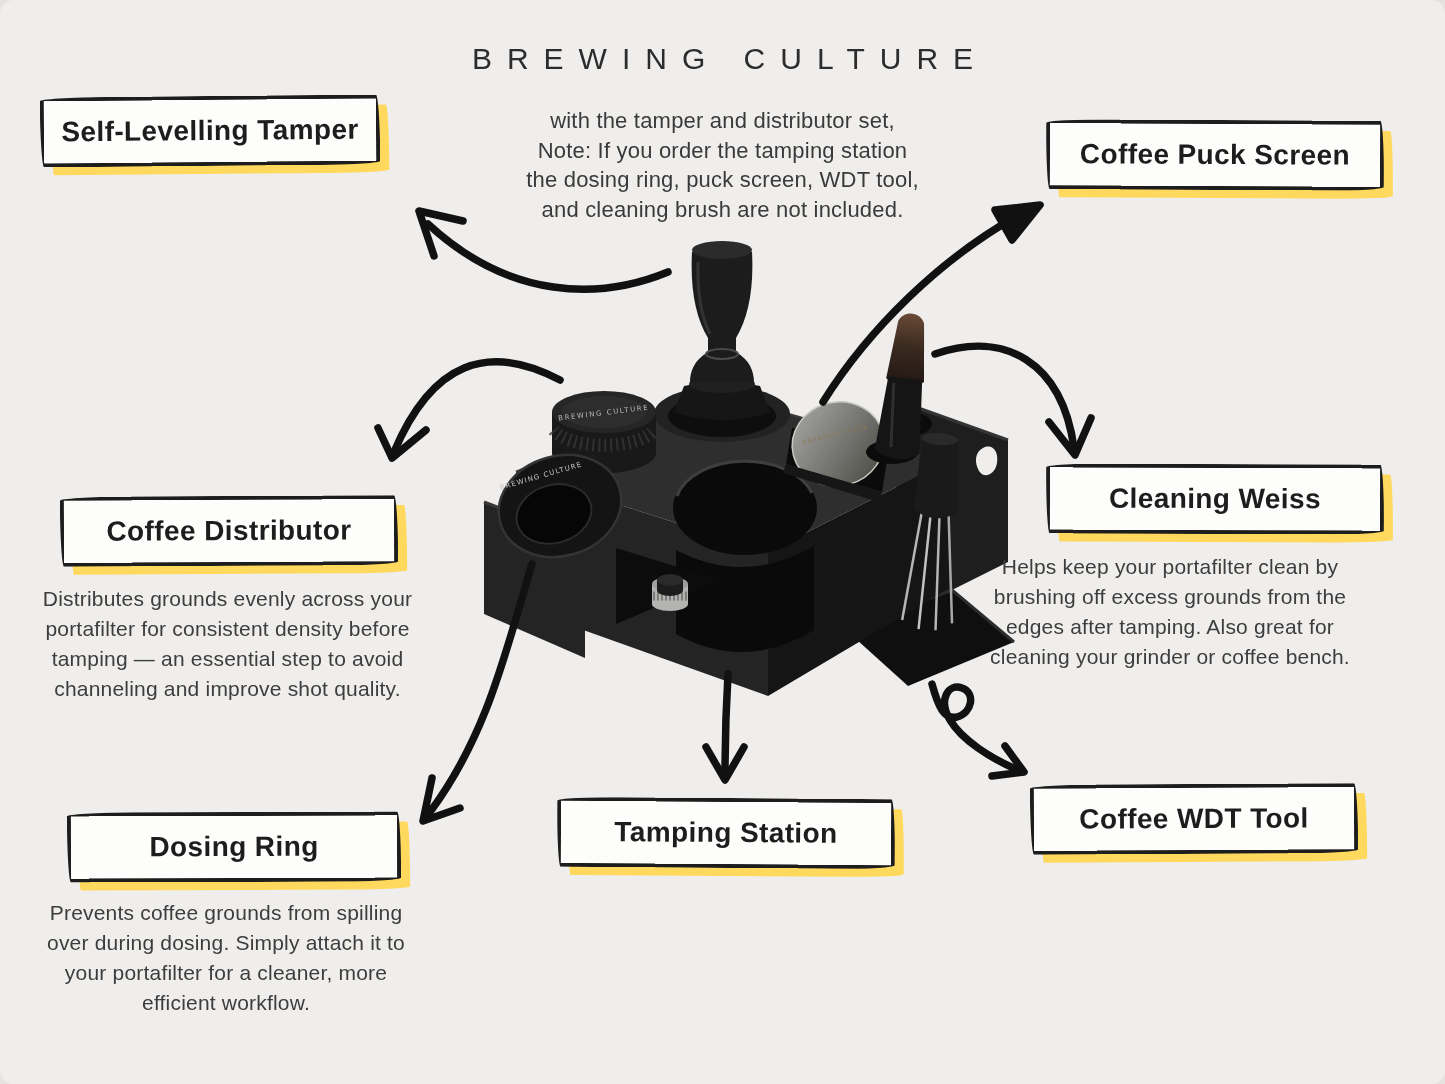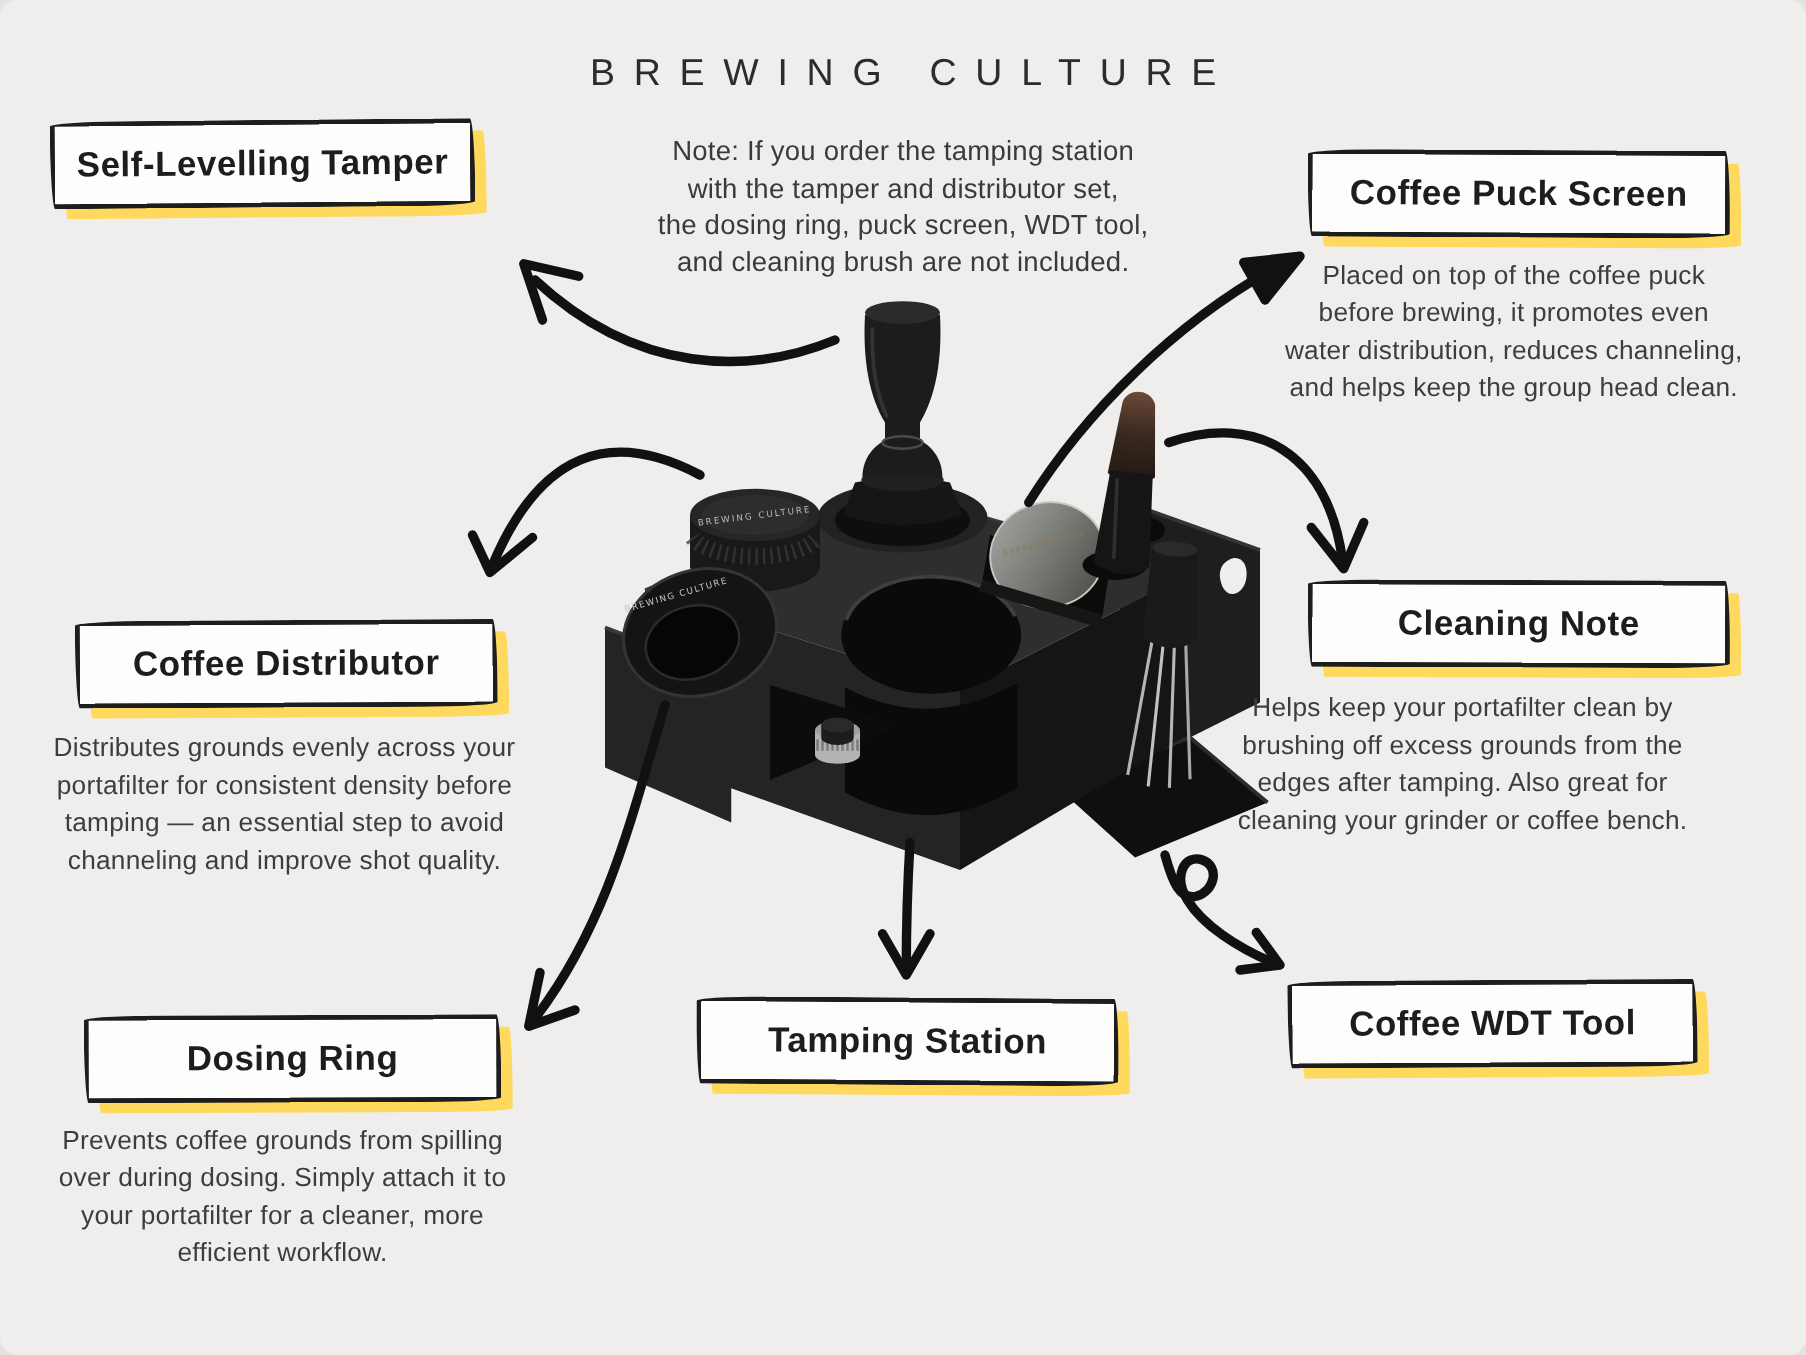--- a/index.html
+++ b/index.html
@@ -43,22 +43,22 @@
   .scene{position:absolute;left:0;top:0;width:1445px;height:1084px;}
 </style>
 </head>
 <body>
 
 <div class="canvas">
 
   <div class="brand">BREWING CULTURE</div>
 
   <div class="note">
+    <div>with the tamper and distributor set,</div>
     <div>Note: If you order the tamping station</div>
-    <div>with the tamper and distributor set,</div>
     <div>the dosing ring, puck screen, WDT tool,</div>
     <div>and cleaning brush are not included.</div>
   </div>
 
   <svg class="scene" viewBox="0 0 1445 1084">
     <defs>
       <linearGradient id="silver" x1="0" y1="0" x2="1" y2="1">
         <stop offset="0" stop-color="#aaaaa8"></stop>
         <stop offset="0.55" stop-color="#73736f"></stop>
         <stop offset="1" stop-color="#45453f"></stop>
@@ -203,30 +203,29 @@
   <div class="callout-box" style="left:40px;top:96px;width:332px;--rot:-0.5deg">
     <span>Self-Levelling Tamper</span>
   </div>
   <div class="callout-box" style="left:1046px;top:120px;width:330px;--rot:0.3deg">
     <span>Coffee Puck Screen</span>
   </div>
   <div class="callout-box" style="left:60px;top:496px;width:330px;--rot:-0.3deg">
     <span>Coffee Distributor</span>
   </div>
   <div class="callout-box" style="left:1046px;top:464px;width:330px;--rot:0.2deg">
-    <span>Cleaning Note</span>
+    <span>Cleaning Weiss</span>
   </div>
   <div class="callout-box" style="left:67px;top:812px;width:326px;--rot:-0.2deg">
     <span>Dosing Ring</span>
   </div>
   <div class="callout-box" style="left:557px;top:798px;width:330px;--rot:0.4deg">
     <span>Tamping Station</span>
   </div>
   <div class="callout-box" style="left:1030px;top:784px;width:320px;--rot:-0.3deg">
     <span>Coffee WDT Tool</span>
   </div>
 
-  <p class="callout-text" style="left:1026px;top:206px;width:370px">Placed on top of the coffee puck before brewing, it promotes even water distribution, reduces channeling, and helps keep the group head clean.</p>
   <p class="callout-text" style="left:40px;top:584px;width:375px">Distributes grounds evenly across your portafilter for consistent density before tamping — an essential step to avoid channeling and improve shot quality.</p>
   <p class="callout-text" style="left:984px;top:552px;width:372px">Helps keep your portafilter clean by brushing off excess grounds from the edges after tamping. Also great for cleaning your grinder or coffee bench.</p>
   <p class="callout-text" style="left:42px;top:898px;width:368px">Prevents coffee grounds from spilling over during dosing. Simply attach it to your portafilter for a cleaner, more efficient workflow.</p>
 
 </div>
 
 </body></html>

